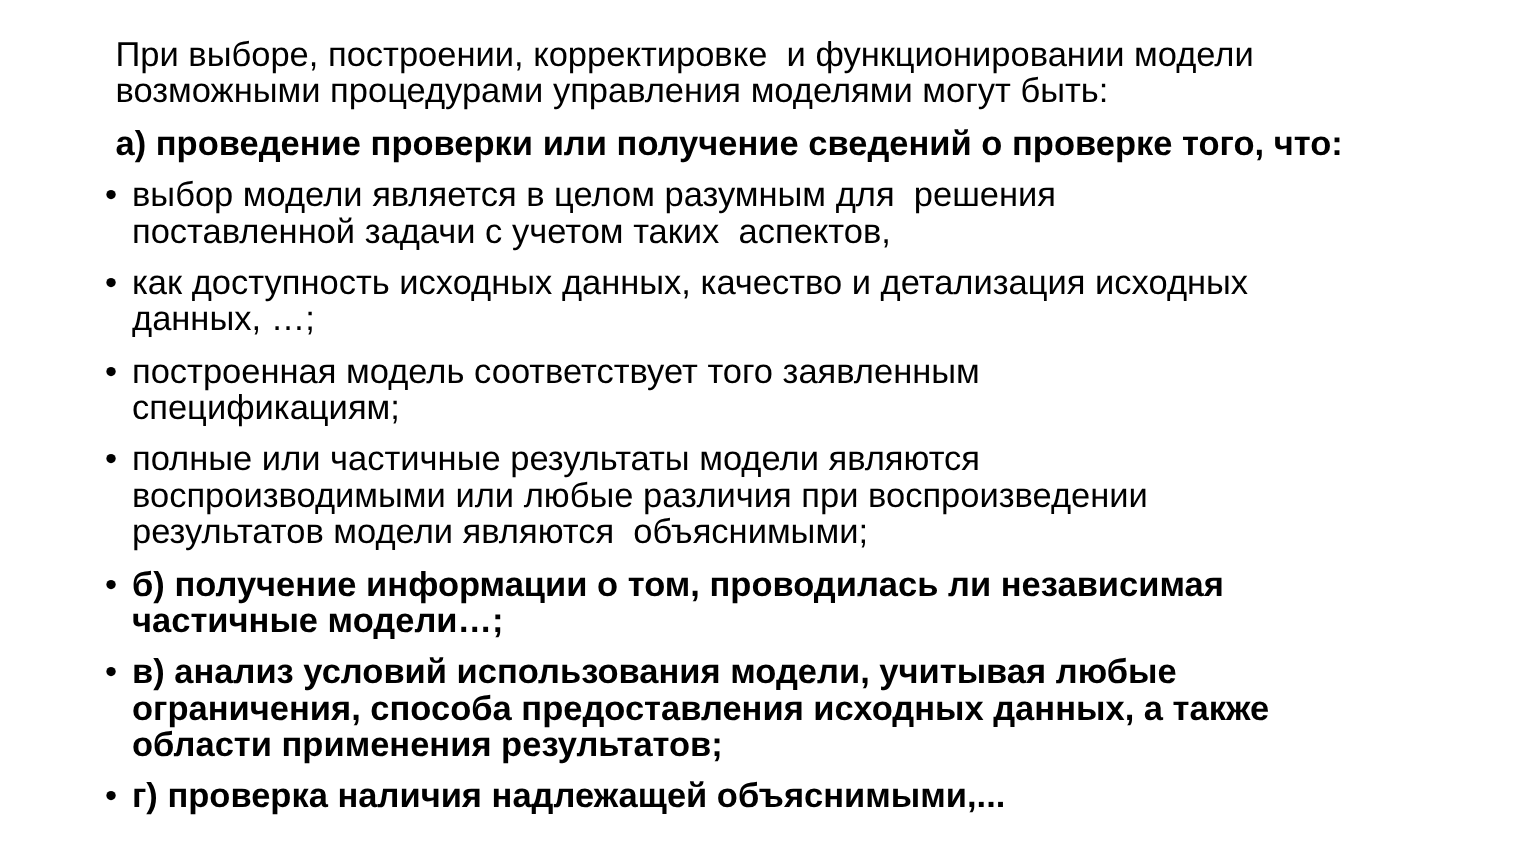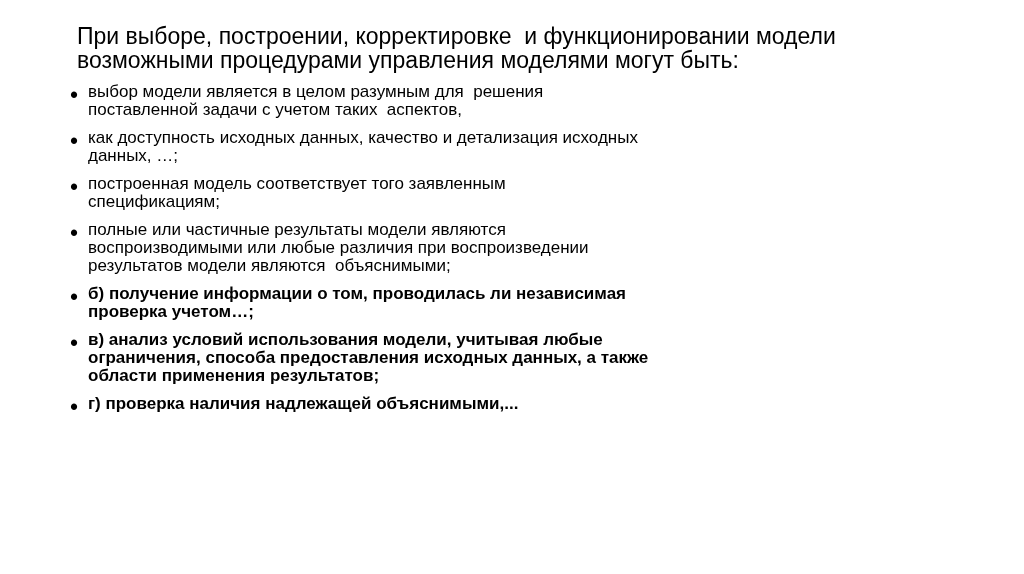--- a/index.html
+++ b/index.html
@@ -46,33 +46,34 @@
   }
   li.bullet-item .marker {
     flex: none;
     width: 18px;
     font-size: 23px;
     line-height: 1.06;
     font-weight: normal;
   }
   li.bullet-item .text {
     flex: 1 1 auto;
-    font-size: 17px;
+    font-size: 23px;
     line-height: 1.06;
     white-space: pre-wrap;
   }
 </style>
 </head>
 <body>
 
 <div class="slide">
 
   <p class="textblock intro">При выборе, построении, корректировке  и функционировании модели
 возможными процедурами управления моделями могут быть:</p>
 
+  <p class="textblock heading bold">а) проведение проверки или получение сведений о проверке того, что:</p>
 
   <ul class="bullets">
 
     <li class="bullet-item">
       <span class="marker">•</span>
       <span class="text">выбор модели является в целом разумным для  решения
 поставленной задачи с учетом таких  аспектов,</span>
     </li>
 
     <li class="bullet-item">
@@ -90,21 +91,21 @@
     <li class="bullet-item">
       <span class="marker">•</span>
       <span class="text">полные или частичные результаты модели являются
 воспроизводимыми или любые различия при воспроизведении
 результатов модели являются  объяснимыми;</span>
     </li>
 
     <li class="bullet-item">
       <span class="marker">•</span>
       <span class="text bold">б) получение информации о том, проводилась ли независимая
-проверка учетом…;</span>
+частичные модели…;</span>
     </li>
 
     <li class="bullet-item">
       <span class="marker">•</span>
       <span class="text bold">в) анализ условий использования модели, учитывая любые
 ограничения, способа предоставления исходных данных, а также
 области применения результатов;</span>
     </li>
 
     <li class="bullet-item">

